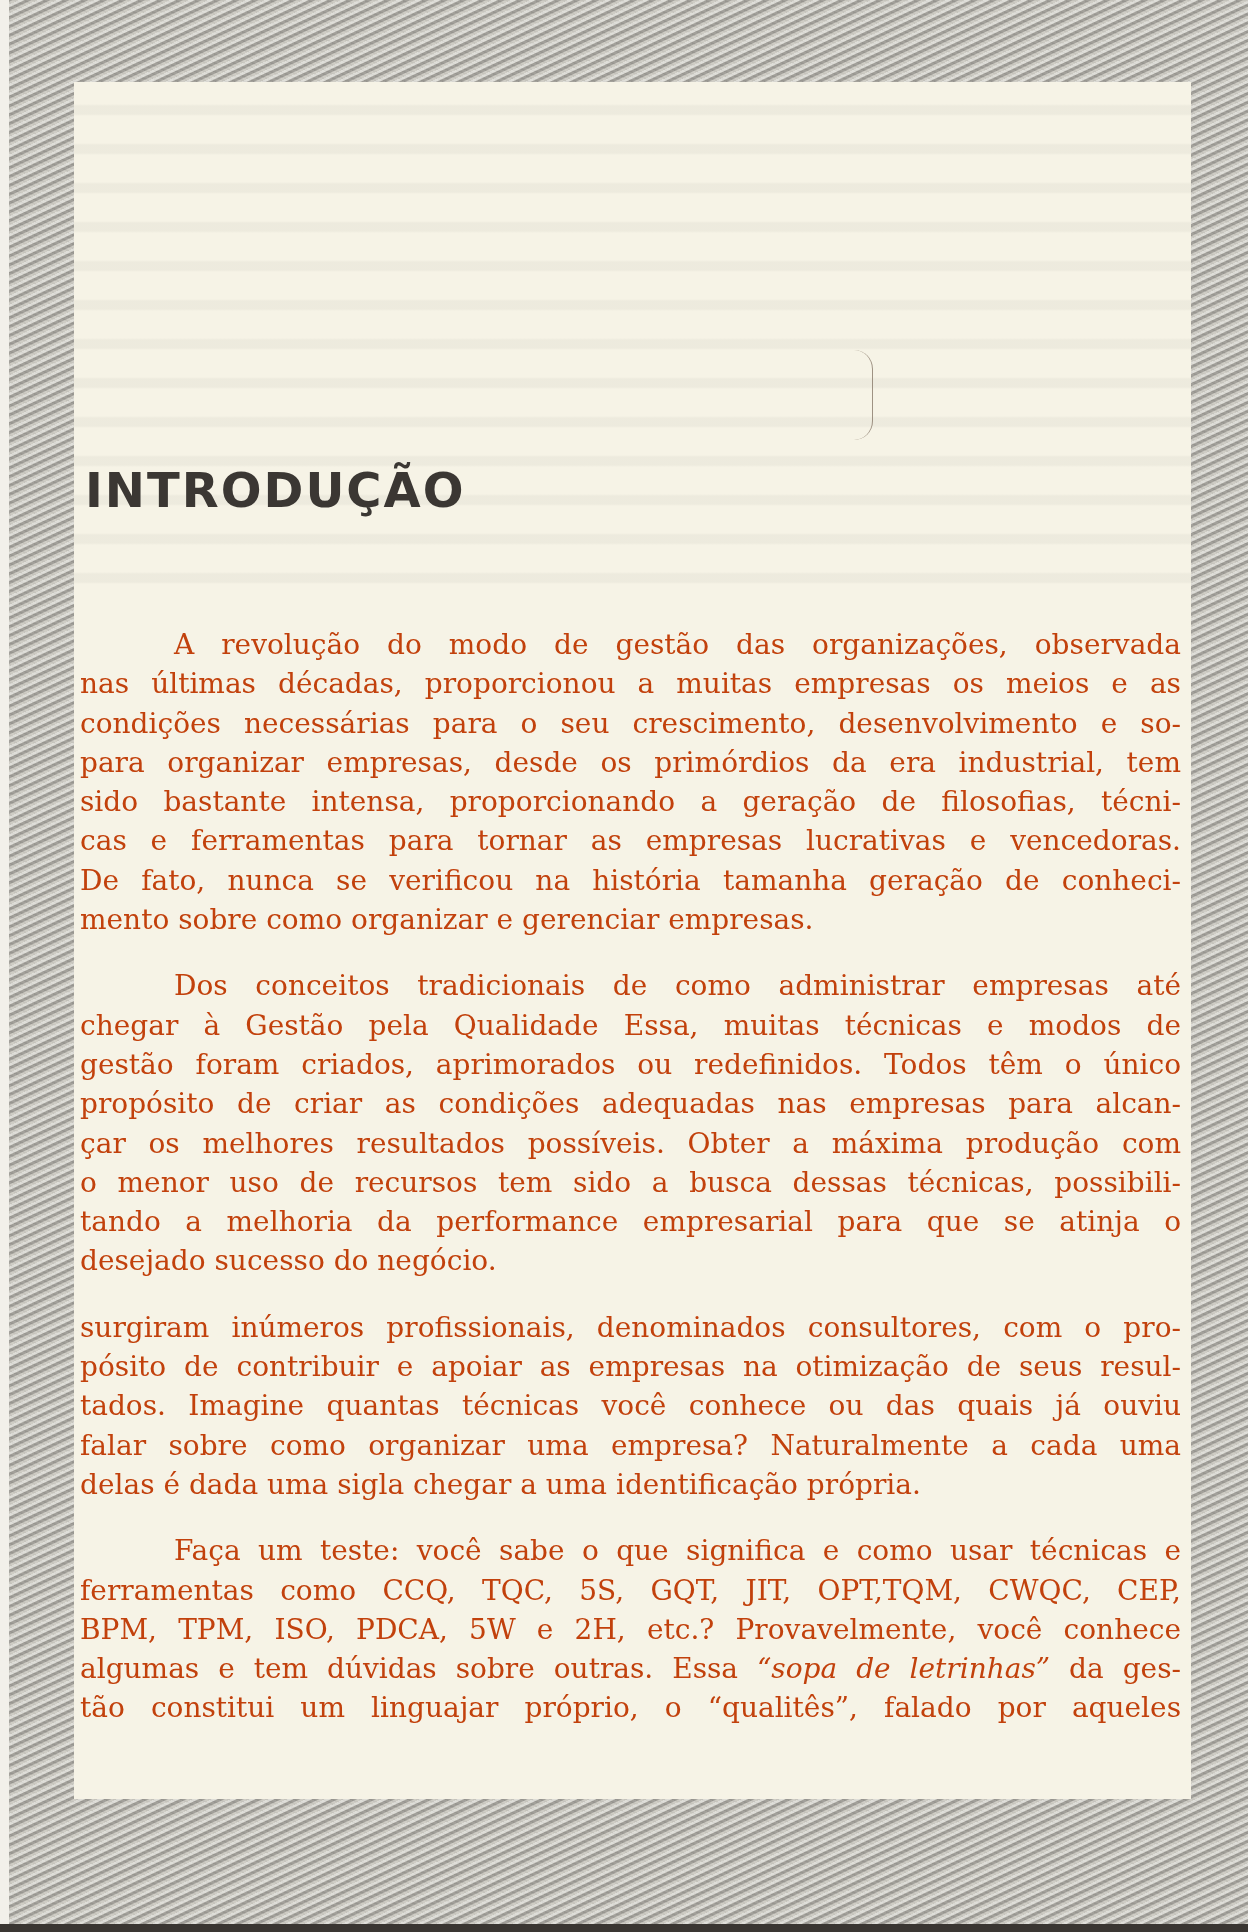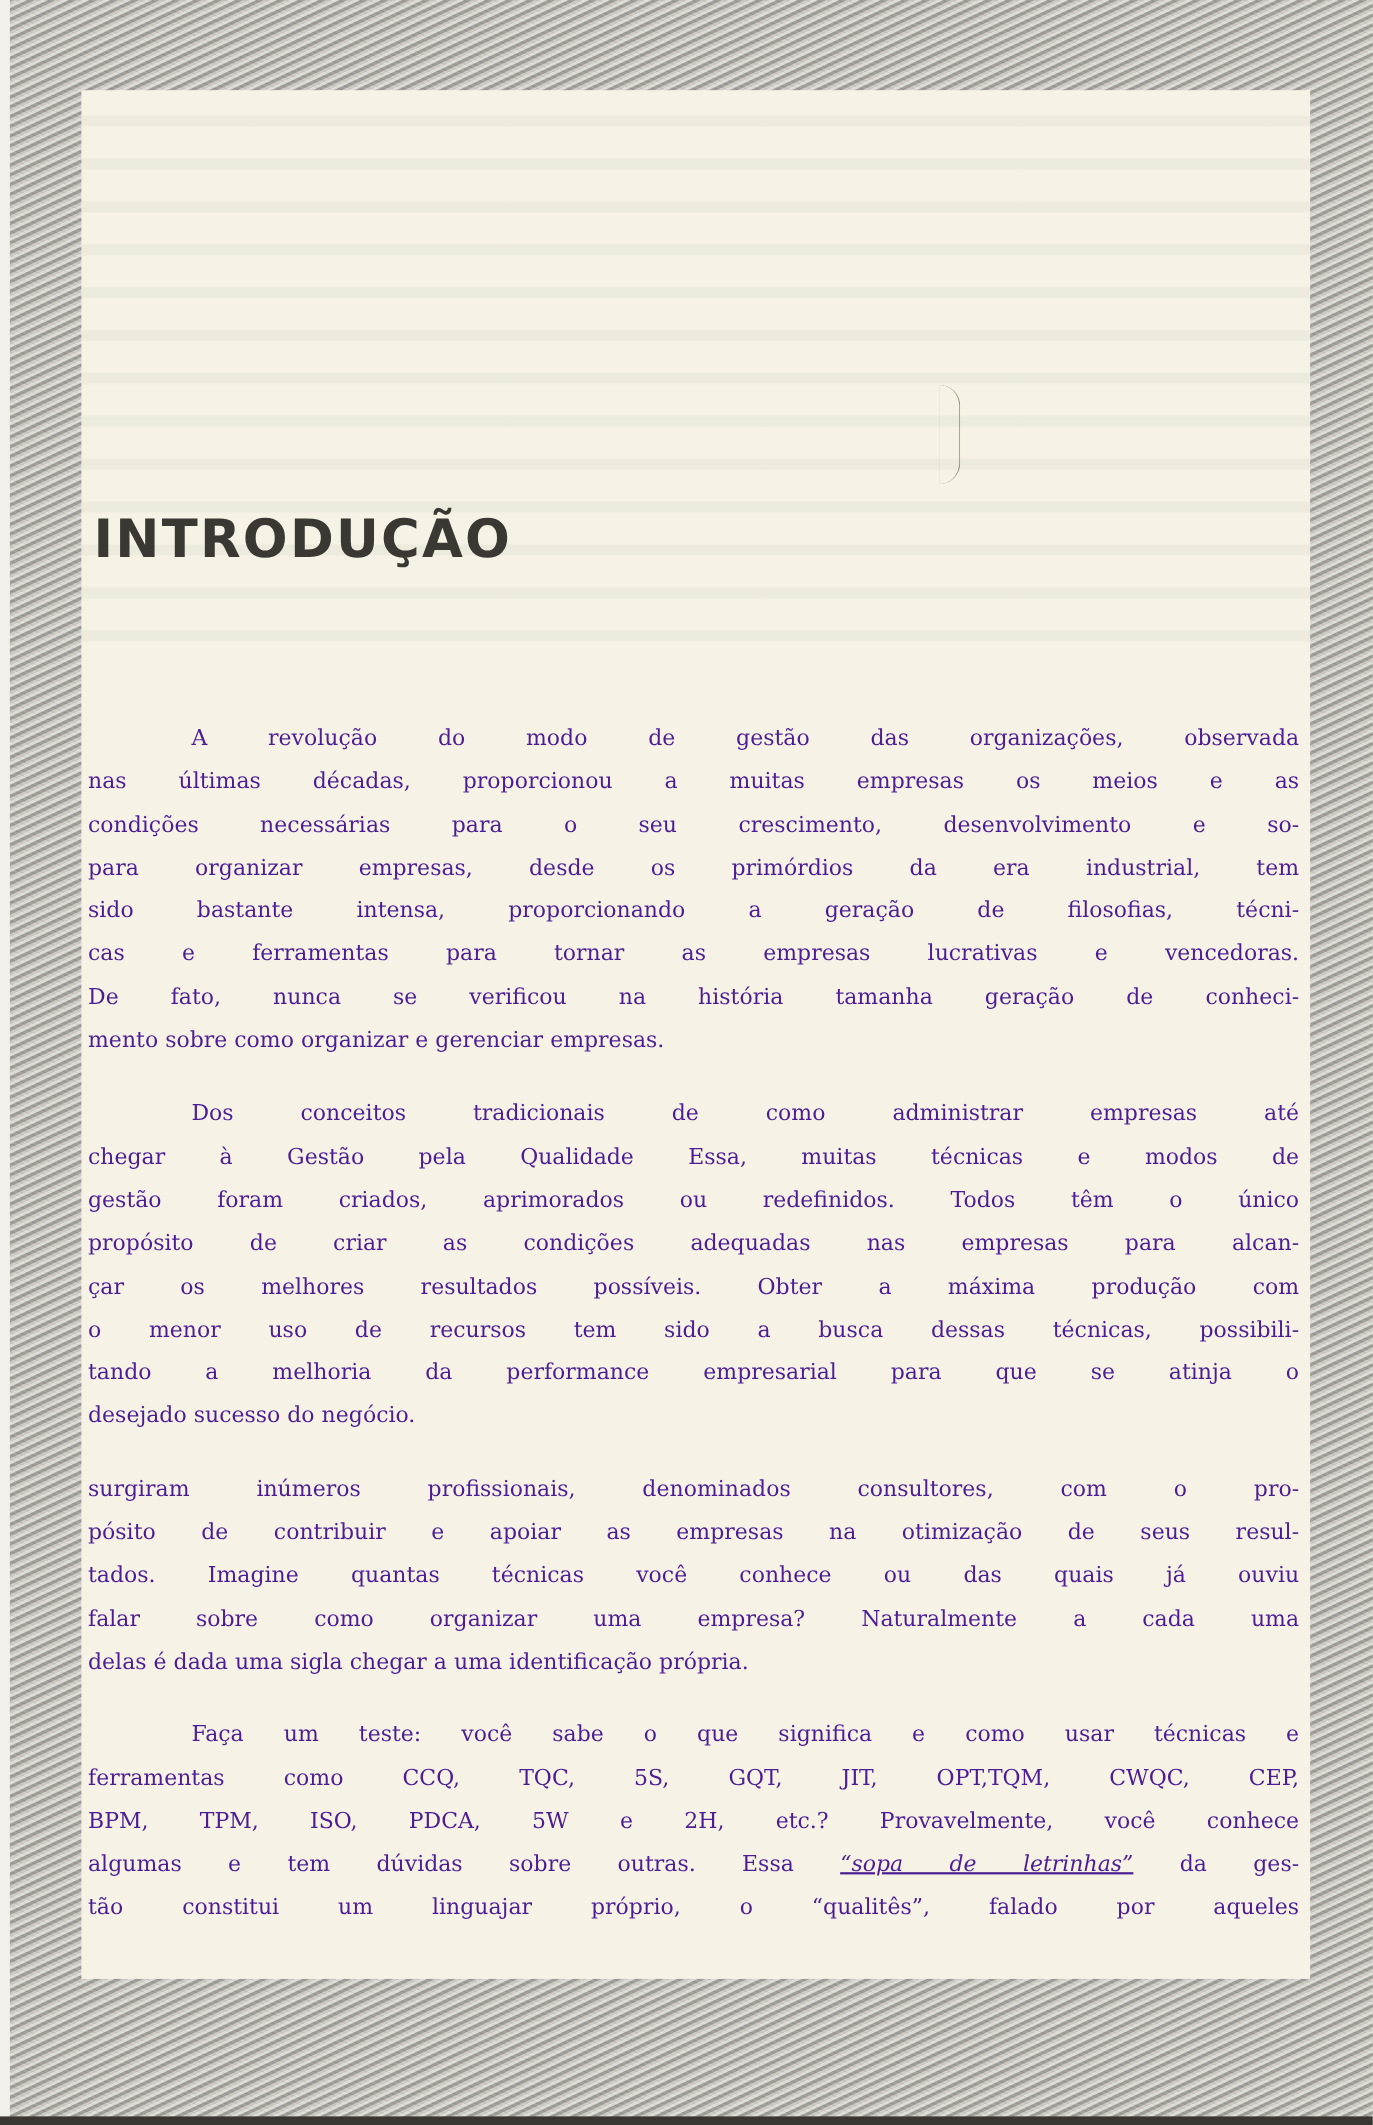--- a/index.html
+++ b/index.html
@@ -30,33 +30,33 @@
   .hair {
     position: absolute; left: 780px; top: 268px; width: 18px; height: 90px;
     border-right: 1.5px solid #7a6a5a; border-radius: 0 60px 60px 0; opacity: .7;
   }
   .heading {
     position: absolute; left: 11px; top: 380px;
     font-family: "DejaVu Sans", sans-serif; font-weight: bold;
     font-size: 48px; letter-spacing: 2px; color: #3b3733;
   }
   .body-text {
-    position: absolute; left: 6px; top: 569px; width: 1101px;
-    font-family: "DejaVu Serif", serif; font-size: 20px;
-    color: #4c1d95;
+    position: absolute; left: 6px; top: 543px; width: 1101px;
+    font-family: "DejaVu Serif", serif; font-size: 28px;
+    color: #c2410c;
   }
   .para { margin: 0 0 27px 0; }
   .line {
     display: block; height: 39.3px; line-height: 39.3px;
     text-align: justify; text-align-last: justify; white-space: nowrap;
     overflow: visible;
   }
   .line.last { text-align-last: left; }
   .line.indent { padding-left: 94px; }
-  .it { font-style: italic; text-decoration: underline; }
+  .it { font-style: italic; }
 </style>
 </head>
 <body>
 
 <div class="left-strip"></div>
 
 <div class="panel">
   <div class="showthrough"></div>
   <div class="hair"></div>
 

